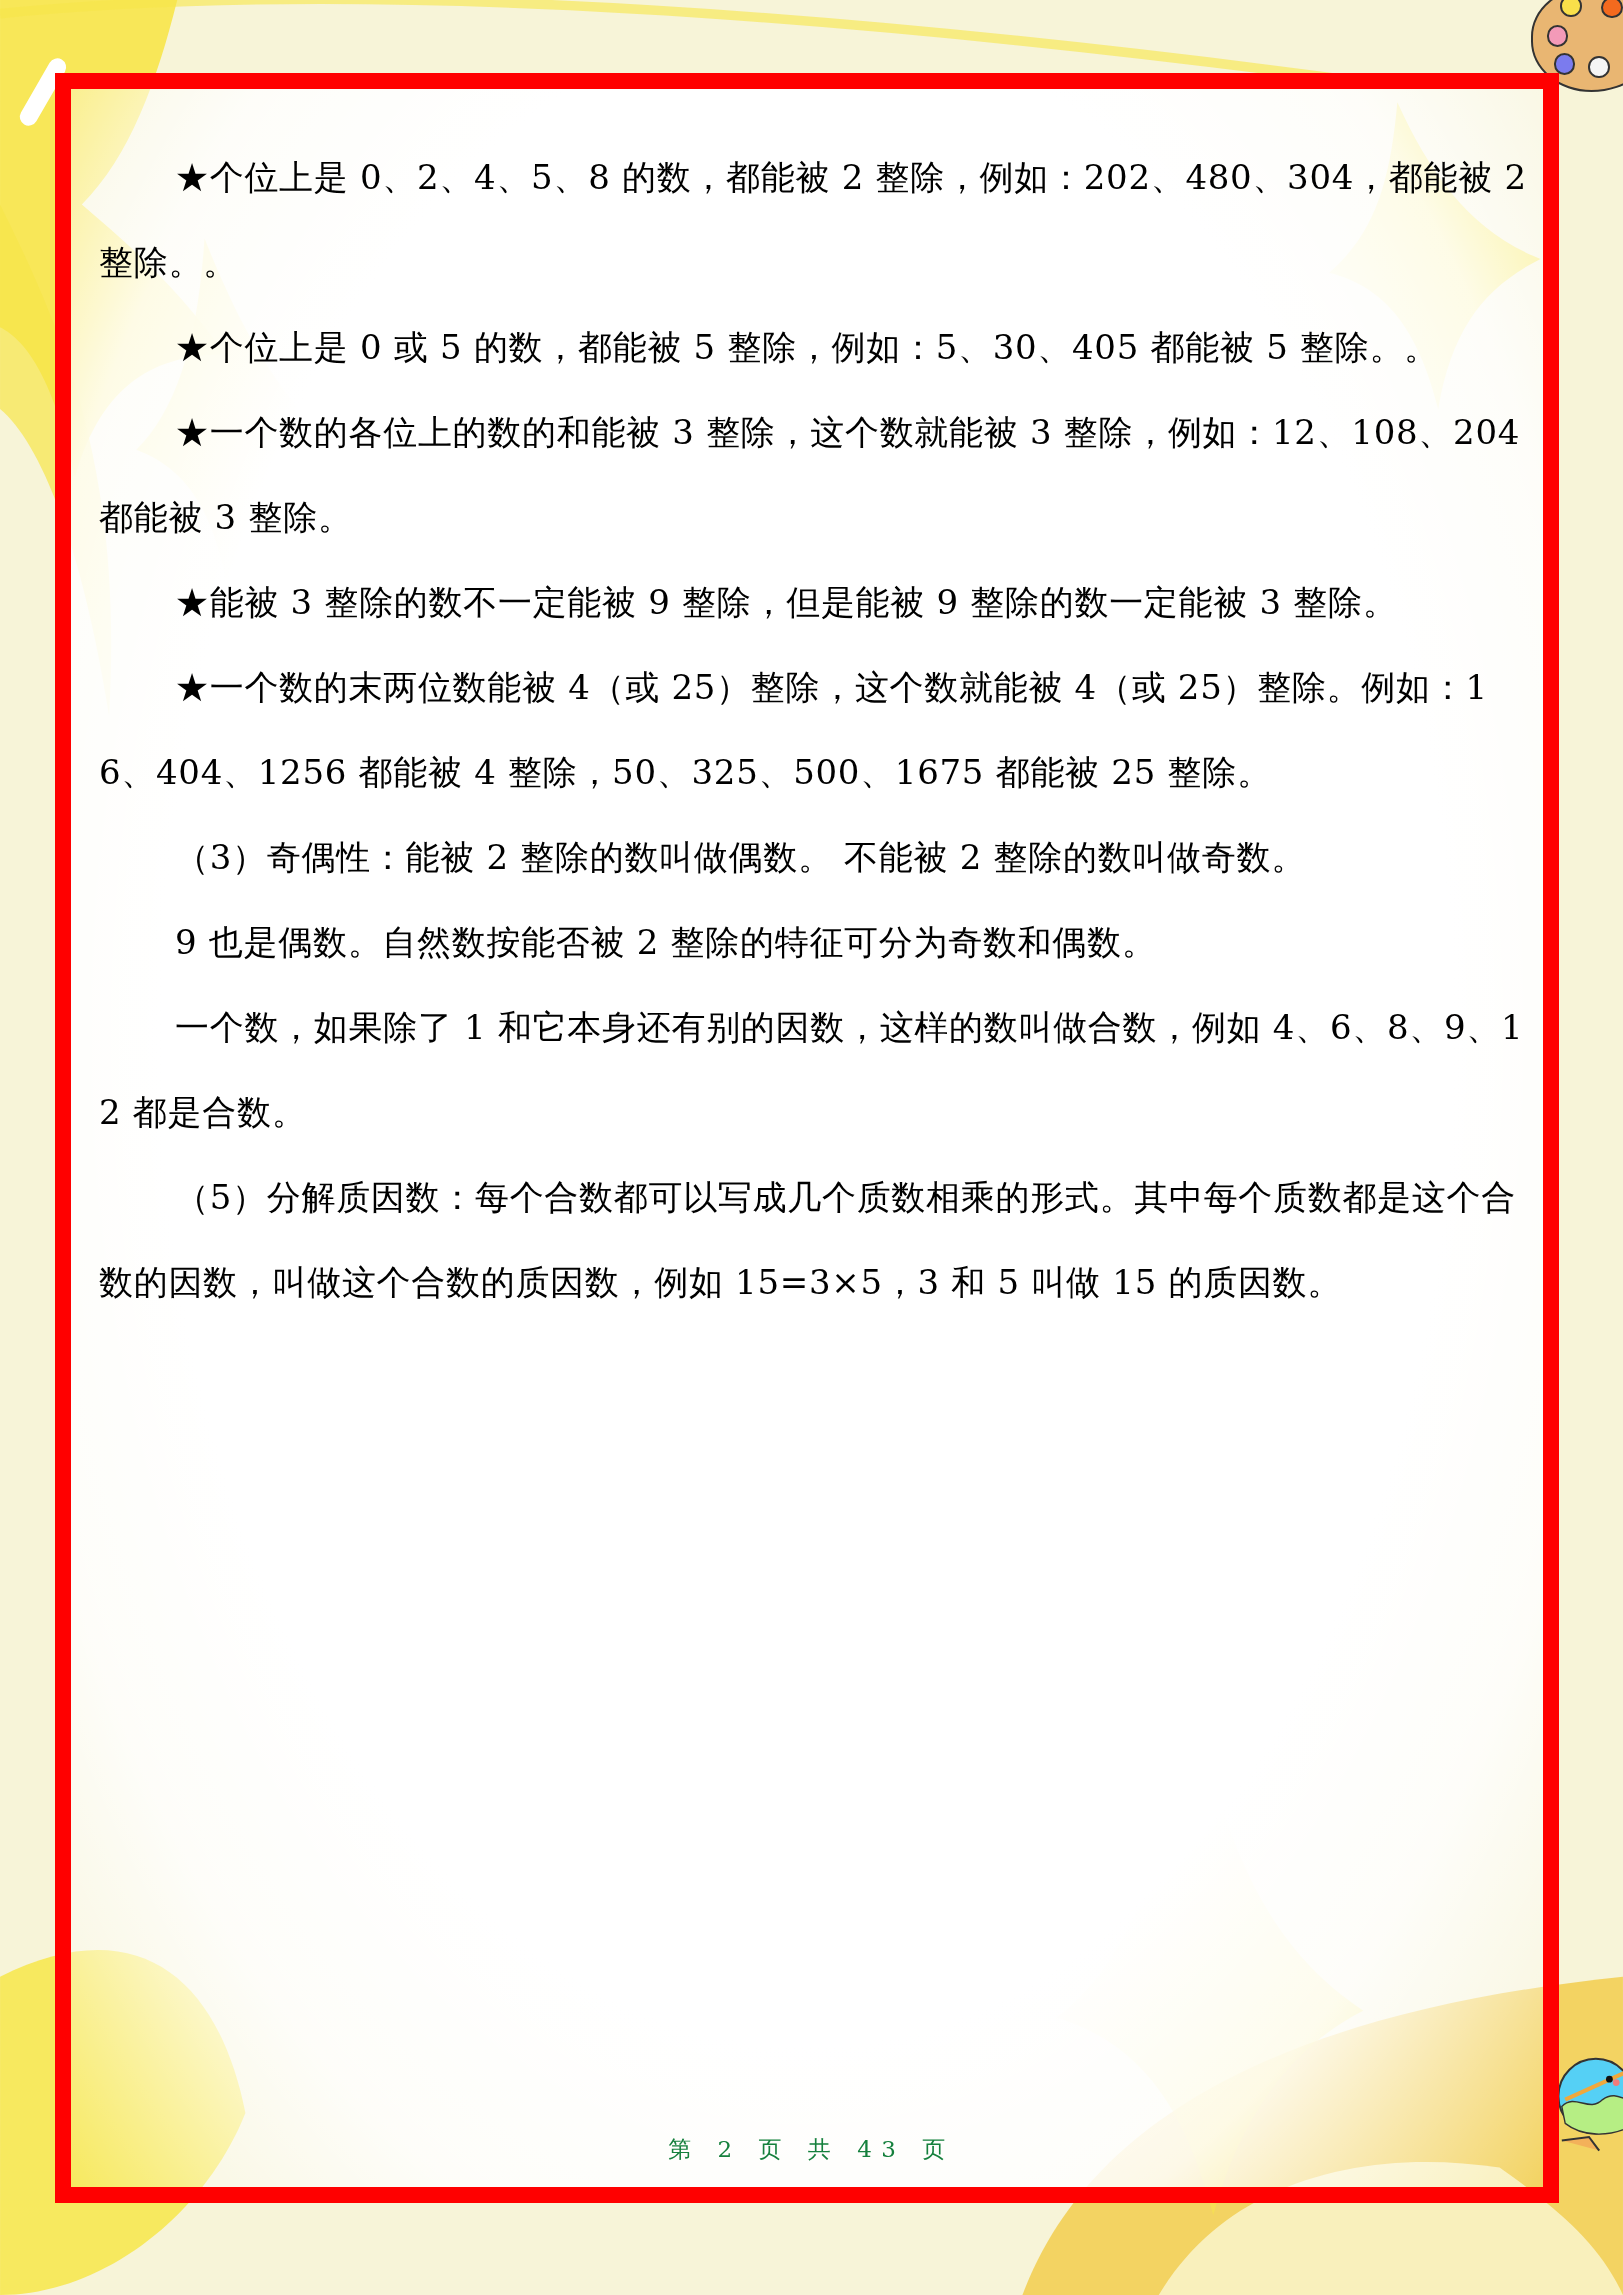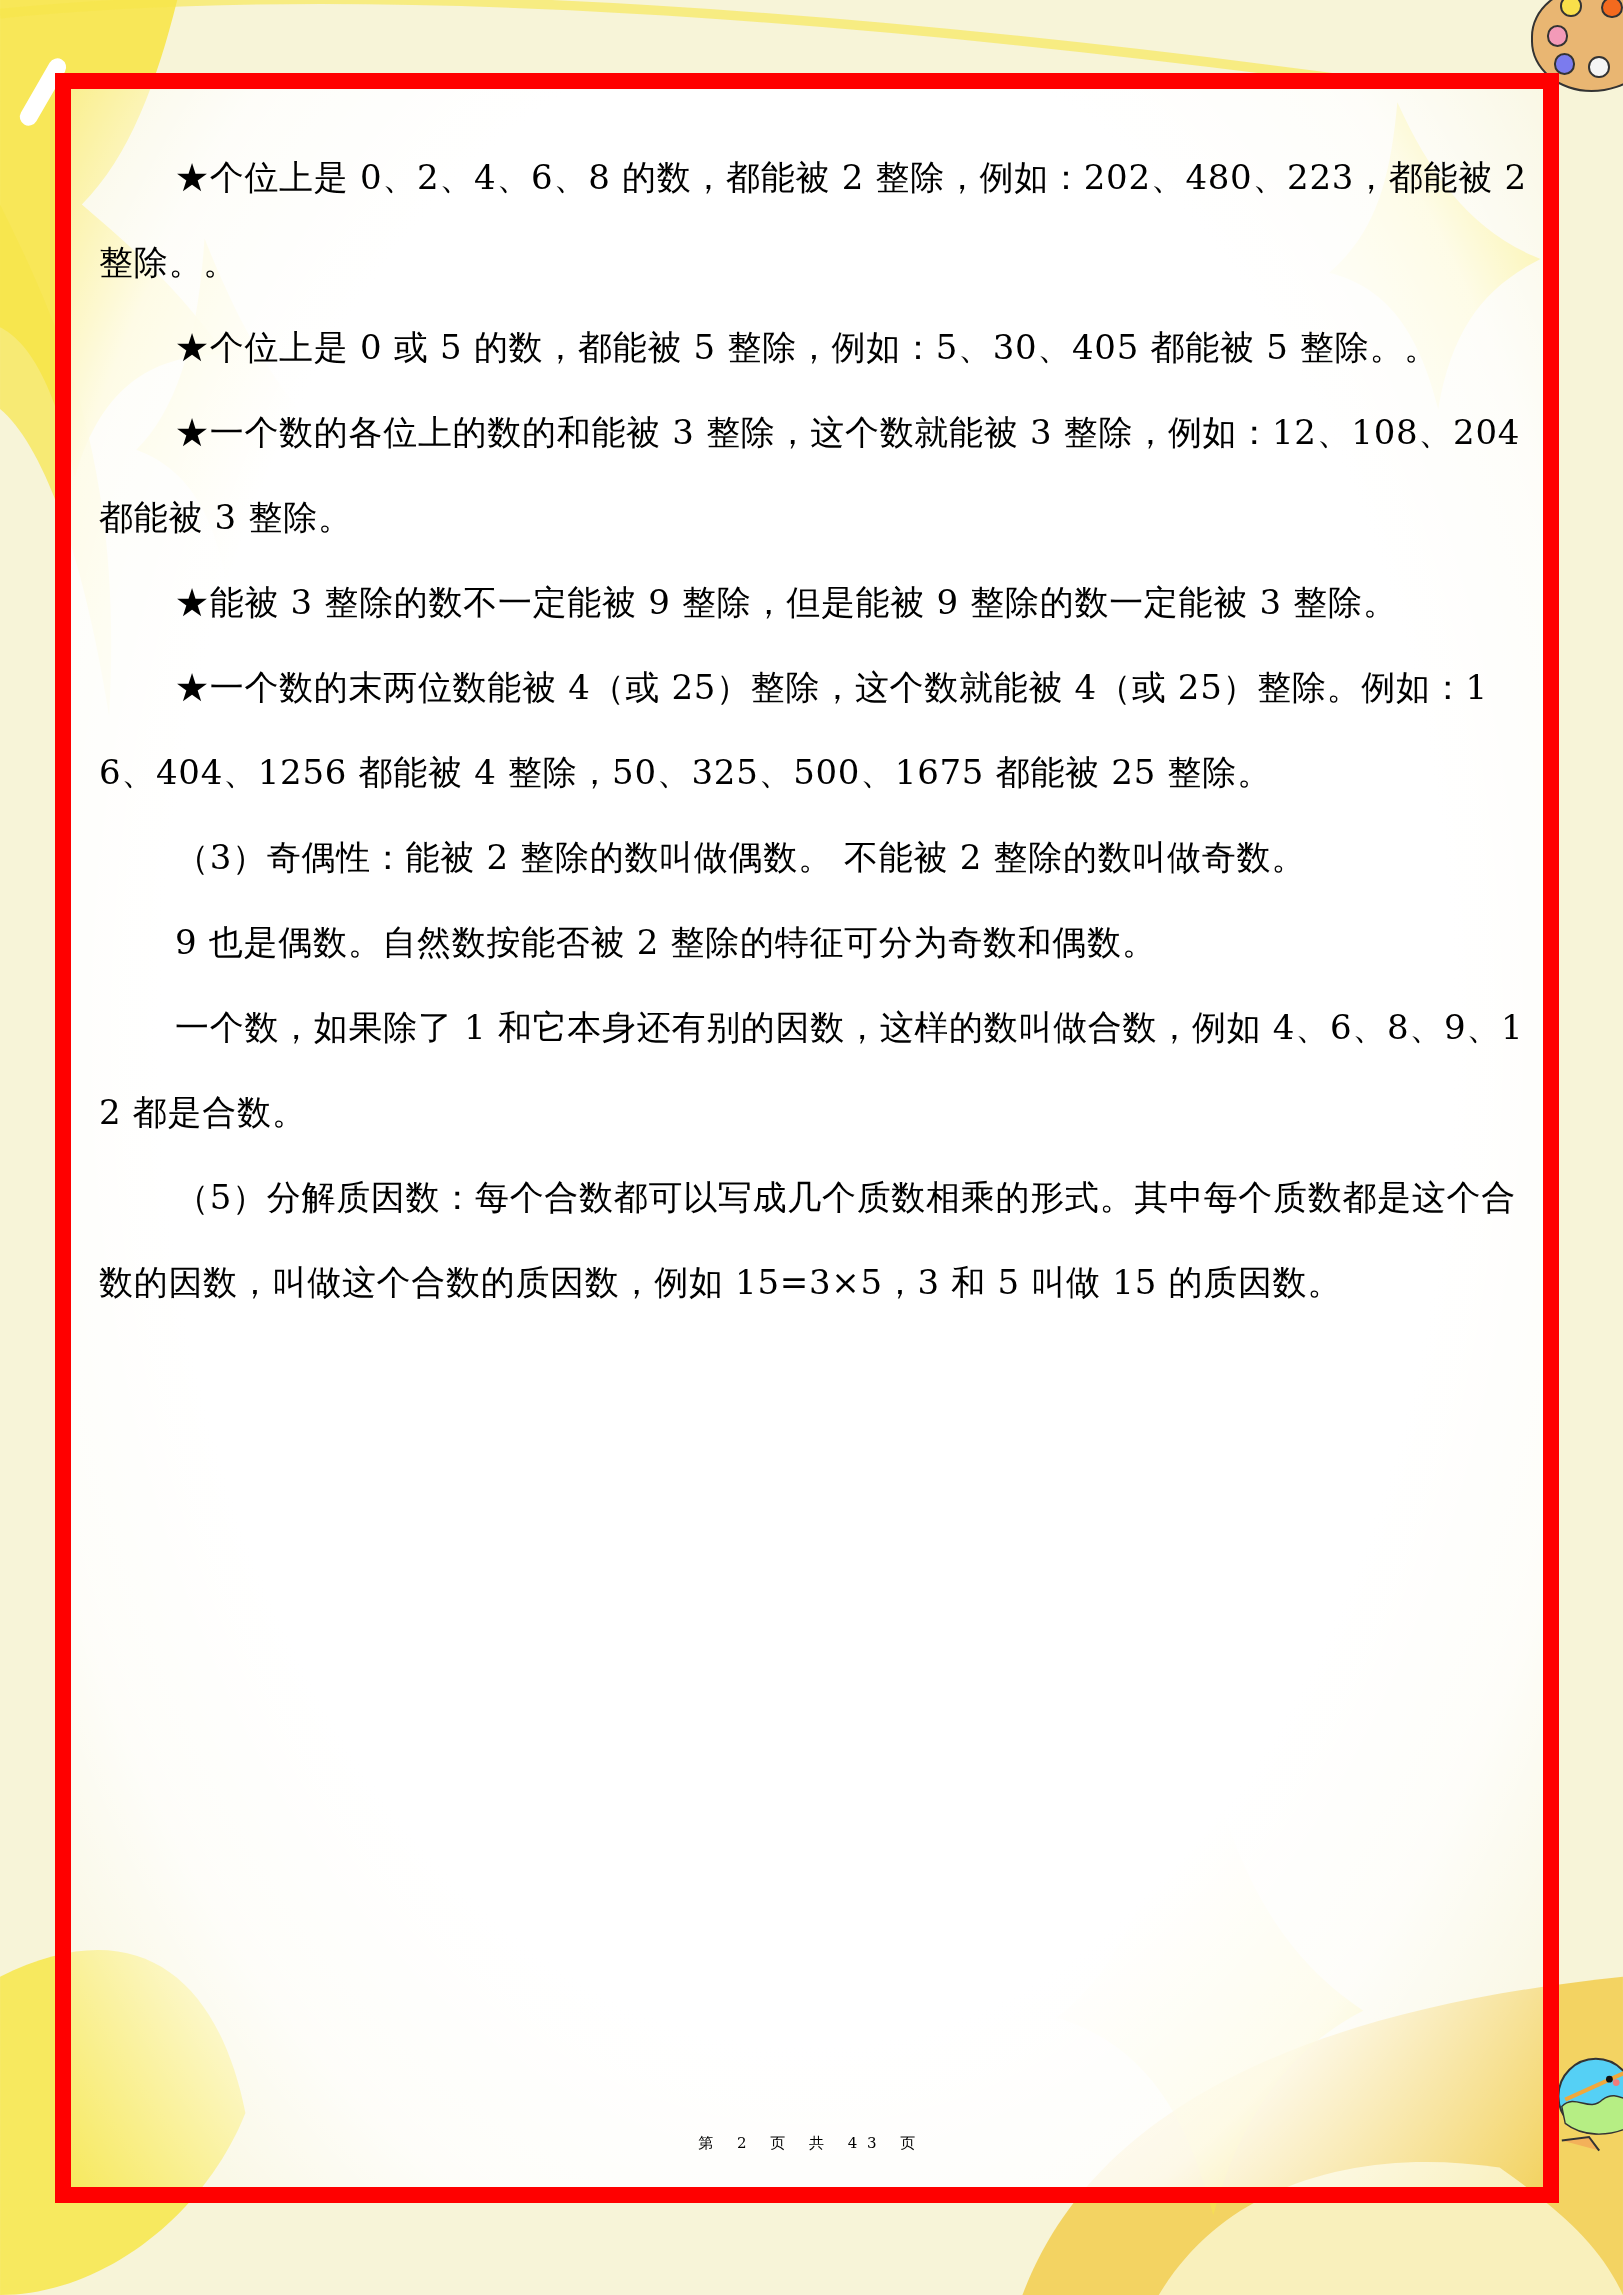--- a/index.html
+++ b/index.html
@@ -19,21 +19,21 @@
   }
   .content {
     position: absolute; left: 99px; top: 112px; width: 1432px;
   }
   .para {
     font-size: 34px; line-height: 85px; color: #000; margin: 0;
     text-indent: 76px; letter-spacing: 0.7px; white-space: normal; word-break: break-all;
   }
   .footer {
     position: absolute; left: 0; right: 0; top: 2134px; text-align: center;
-    font-size: 15px; color: #000000; letter-spacing: 9.5px;
+    font-size: 23px; color: #15803d; letter-spacing: 9.5px;
   }
   .palette {
     position: absolute; left: 1531px; top: -13.6px; width: 123px; height: 102px;
     background: #e9b672; border: 2px solid #333; border-radius: 50% 45% 55% 50%;
   }
   .palette .dot { position: absolute; width: 17.7px; height: 17.7px; border-radius: 50%; border: 2px solid #333; }
   .globe {
     position: absolute; left: 1548px; top: 2052px; width: 82px; height: 102px;
   }
 </style>
@@ -71,21 +71,21 @@
   <circle cx="90" cy="40" r="5" fill="#111"></circle>
   <circle cx="100" cy="45" r="5" fill="#f27c7c"></circle>
   <path d="M20,130 L60,125 L75,145" stroke="#333" stroke-width="3" fill="#f3b15a"></path>
 </svg>
 
 <div class="page">
   <div class="page-inner"></div>
 </div>
 
 <div class="content" style="left:99px;top:135px;width:1428px;">
-  <p class="para">★个位上是 0、2、4、6、8 的数，都能被 2 整除，例如：202、480、223，都能被 2 整除。。</p>
+  <p class="para">★个位上是 0、2、4、5、8 的数，都能被 2 整除，例如：202、480、304，都能被 2 整除。。</p>
   <p class="para">★个位上是 0 或 5 的数，都能被 5 整除，例如：5、30、405 都能被 5 整除。。</p>
   <p class="para">★一个数的各位上的数的和能被 3 整除，这个数就能被 3 整除，例如：12、108、204 都能被 3 整除。</p>
   <p class="para">★能被 3 整除的数不一定能被 9 整除，但是能被 9 整除的数一定能被 3 整除。</p>
   <p class="para">★一个数的末两位数能被 4（或 25）整除，这个数就能被 4（或 25）整除。例如：16、404、1256 都能被 4 整除，50、325、500、1675 都能被 25 整除。</p>
   <p class="para">（3）奇偶性：能被 2 整除的数叫做偶数。 不能被 2 整除的数叫做奇数。</p>
   <p class="para">9 也是偶数。自然数按能否被 2  整除的特征可分为奇数和偶数。</p>
   <p class="para">一个数，如果除了 1 和它本身还有别的因数，这样的数叫做合数，例如 4、6、8、9、12 都是合数。</p>
   <p class="para">（5）分解质因数：每个合数都可以写成几个质数相乘的形式。其中每个质数都是这个合数的因数，叫做这个合数的质因数，例如 15=3×5，3 和 5  叫做 15 的质因数。</p>
 </div>
 

